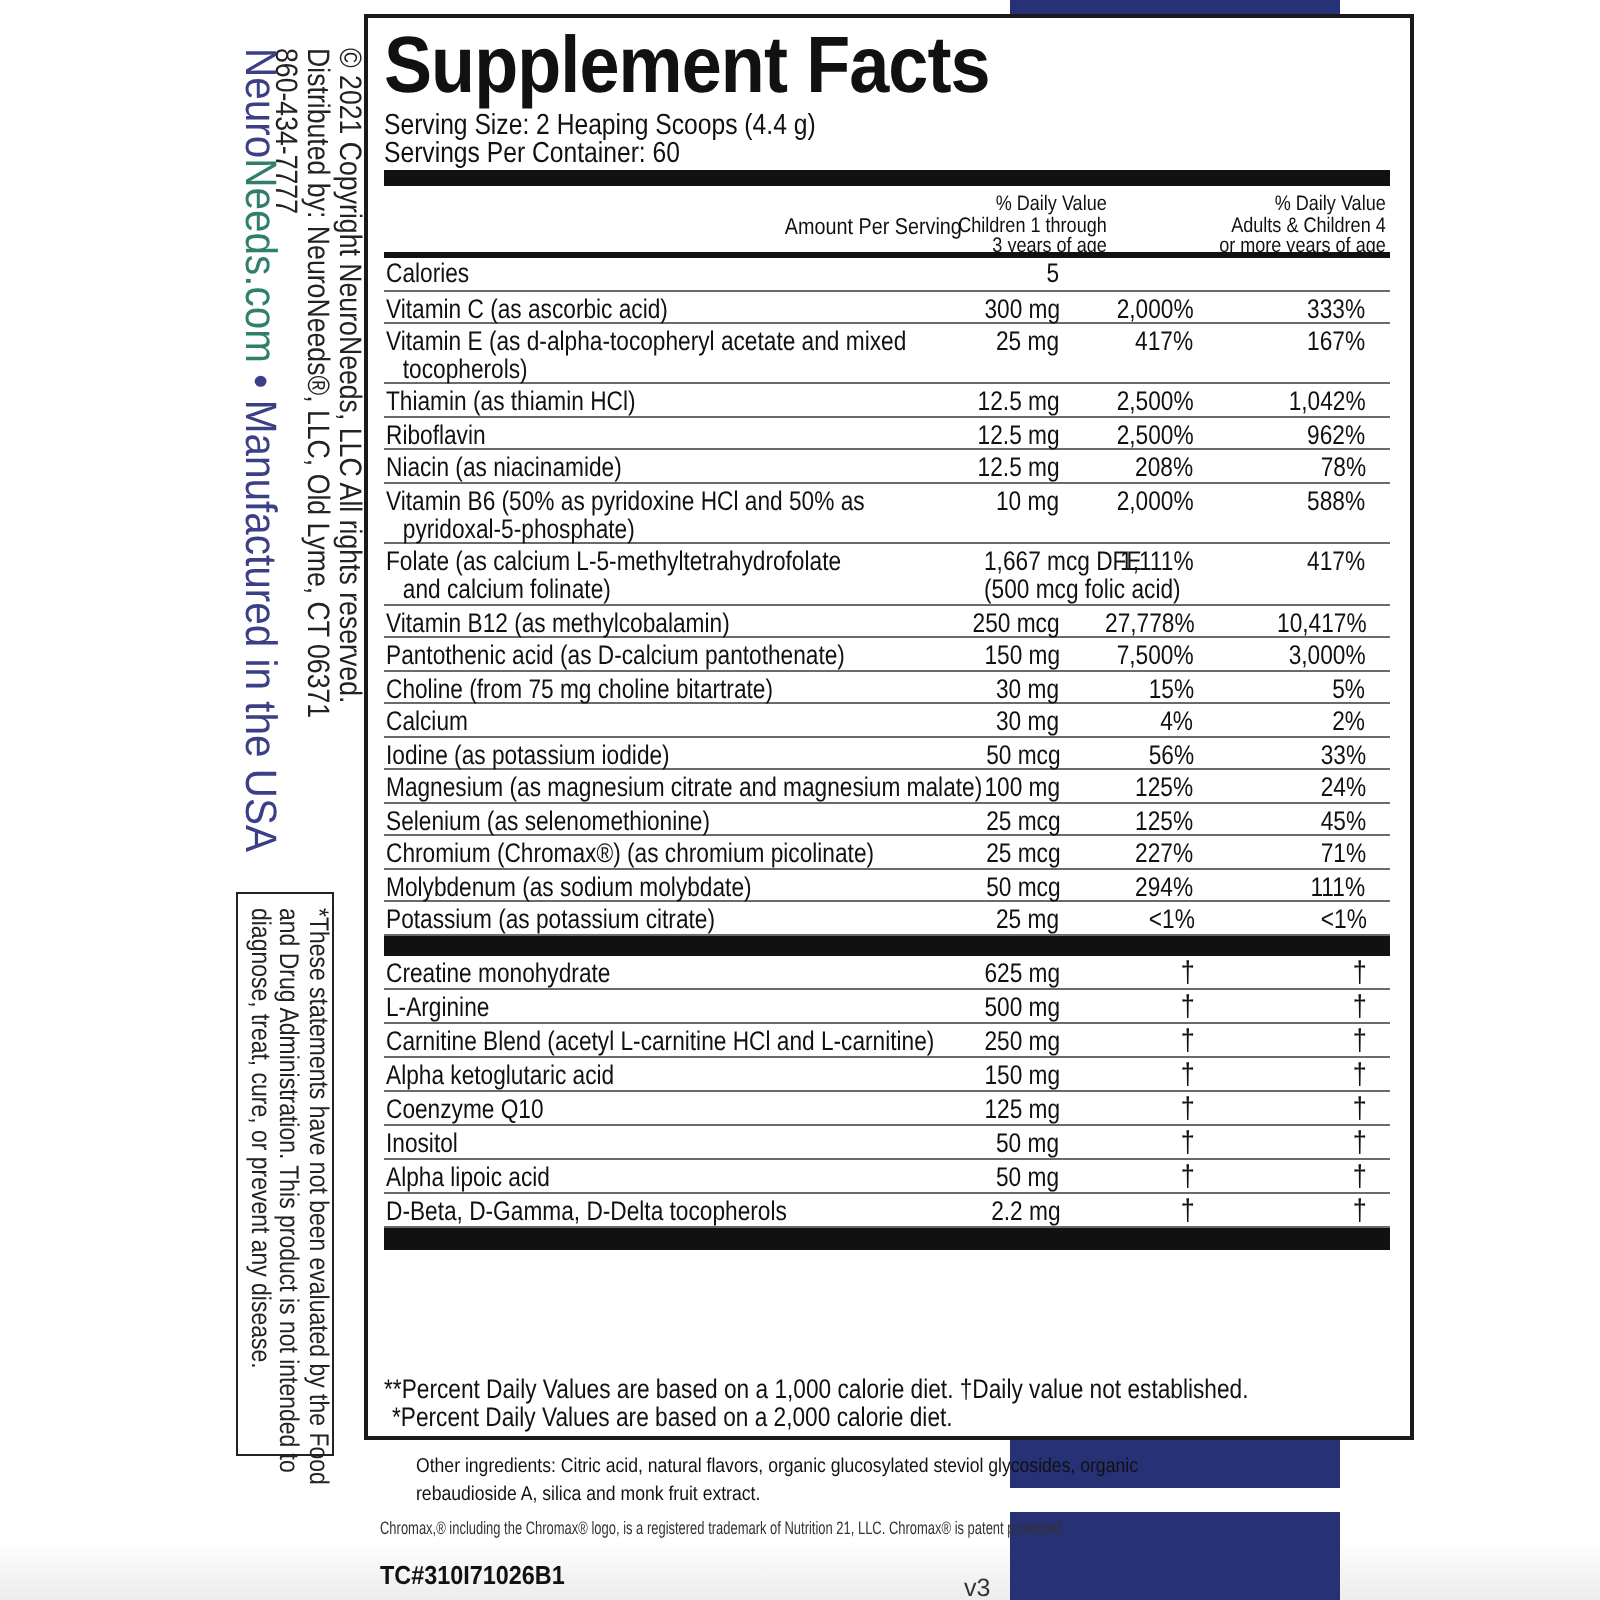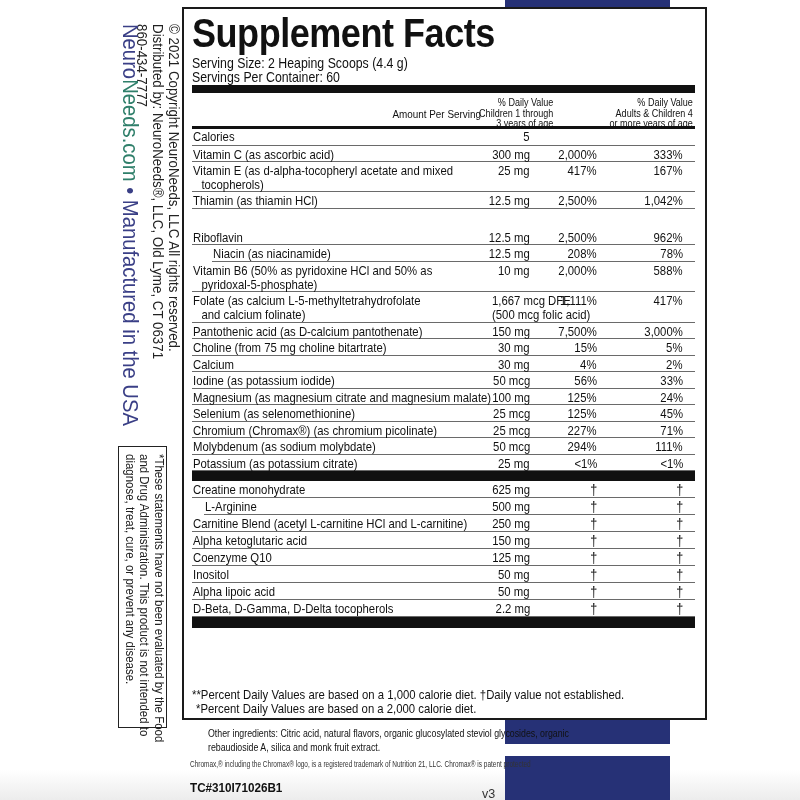--- a/index.html
+++ b/index.html
@@ -168,29 +168,29 @@
         <div class="cell c-adult">167%</div>
       </div>
       <div class="row" style="height: 16.5px;">
         <div class="cell c-name">
           <div class="" style="display: block;">Thiamin (as thiamin HCl)</div>
         </div>
         <div class="cell c-amt">12.5 mg</div>
         <div class="cell c-child">2,500%</div>
         <div class="cell c-adult">1,042%</div>
       </div>
-      <div class="row" style="height: 16.5px; margin-top: 20px;">
+      <div class="row" style="height: 16.5px;">
         <div class="cell c-name">
           <div class="" style="display: block;">Riboflavin</div>
         </div>
         <div class="cell c-amt">12.5 mg</div>
         <div class="cell c-child">2,500%</div>
         <div class="cell c-adult">962%</div>
       </div>
-      <div class="row" style="height: 16.5px; margin-left: 20px;">
+      <div class="row" style="height: 16.5px;">
         <div class="cell c-name">
           <div class="" style="display: block;">Niacin (as niacinamide)</div>
         </div>
         <div class="cell c-amt">12.5 mg</div>
         <div class="cell c-child">208%</div>
         <div class="cell c-adult">78%</div>
       </div>
       <div class="row" style="height: 30px;">
         <div class="cell c-name">
           <div class="" style="display: block;">Vitamin B6 (50% as pyridoxine HCl and 50% as</div>
@@ -207,20 +207,28 @@
         </div>
         <div class="cell c-amt left">
           <div class="" style="display: block;">1,667 mcg DFE</div>
           <div class="" style="display: block;">(500 mcg folic acid)</div>
         </div>
         <div class="cell c-child">1,111%</div>
         <div class="cell c-adult">417%</div>
       </div>
       <div class="row" style="height: 16.5px;">
         <div class="cell c-name">
+          <div class="" style="display: block;">Vitamin B12 (as methylcobalamin)</div>
+        </div>
+        <div class="cell c-amt">250 mcg</div>
+        <div class="cell c-child">27,778%</div>
+        <div class="cell c-adult">10,417%</div>
+      </div>
+      <div class="row" style="height: 16.5px;">
+        <div class="cell c-name">
           <div class="" style="display: block;">Pantothenic acid (as D-calcium pantothenate)</div>
         </div>
         <div class="cell c-amt">150 mg</div>
         <div class="cell c-child">7,500%</div>
         <div class="cell c-adult">3,000%</div>
       </div>
       <div class="row" style="height: 16.5px;">
         <div class="cell c-name">
           <div class="" style="display: block;">Choline (from 75 mg choline bitartrate)</div>
         </div>
@@ -286,21 +294,21 @@
       </div>
       <div class="sep-bar"></div>
       <div class="row" style="height: 17px;">
         <div class="cell c-name">
           <div class="" style="display: block;">Creatine monohydrate</div>
         </div>
         <div class="cell c-amt">625 mg</div>
         <div class="cell c-child dagger">†</div>
         <div class="cell c-adult dagger">†</div>
       </div>
-      <div class="row" style="height: 17px; margin-left: 12px;">
+      <div class="row" style="height: 17px;">
         <div class="cell c-name">
           <div class="" style="display: block;">L-Arginine</div>
         </div>
         <div class="cell c-amt">500 mg</div>
         <div class="cell c-child dagger">†</div>
         <div class="cell c-adult dagger">†</div>
       </div>
       <div class="row" style="height: 17px;">
         <div class="cell c-name">
           <div class="" style="display: block;">Carnitine Blend (acetyl L-carnitine HCl and L-carnitine)</div>

